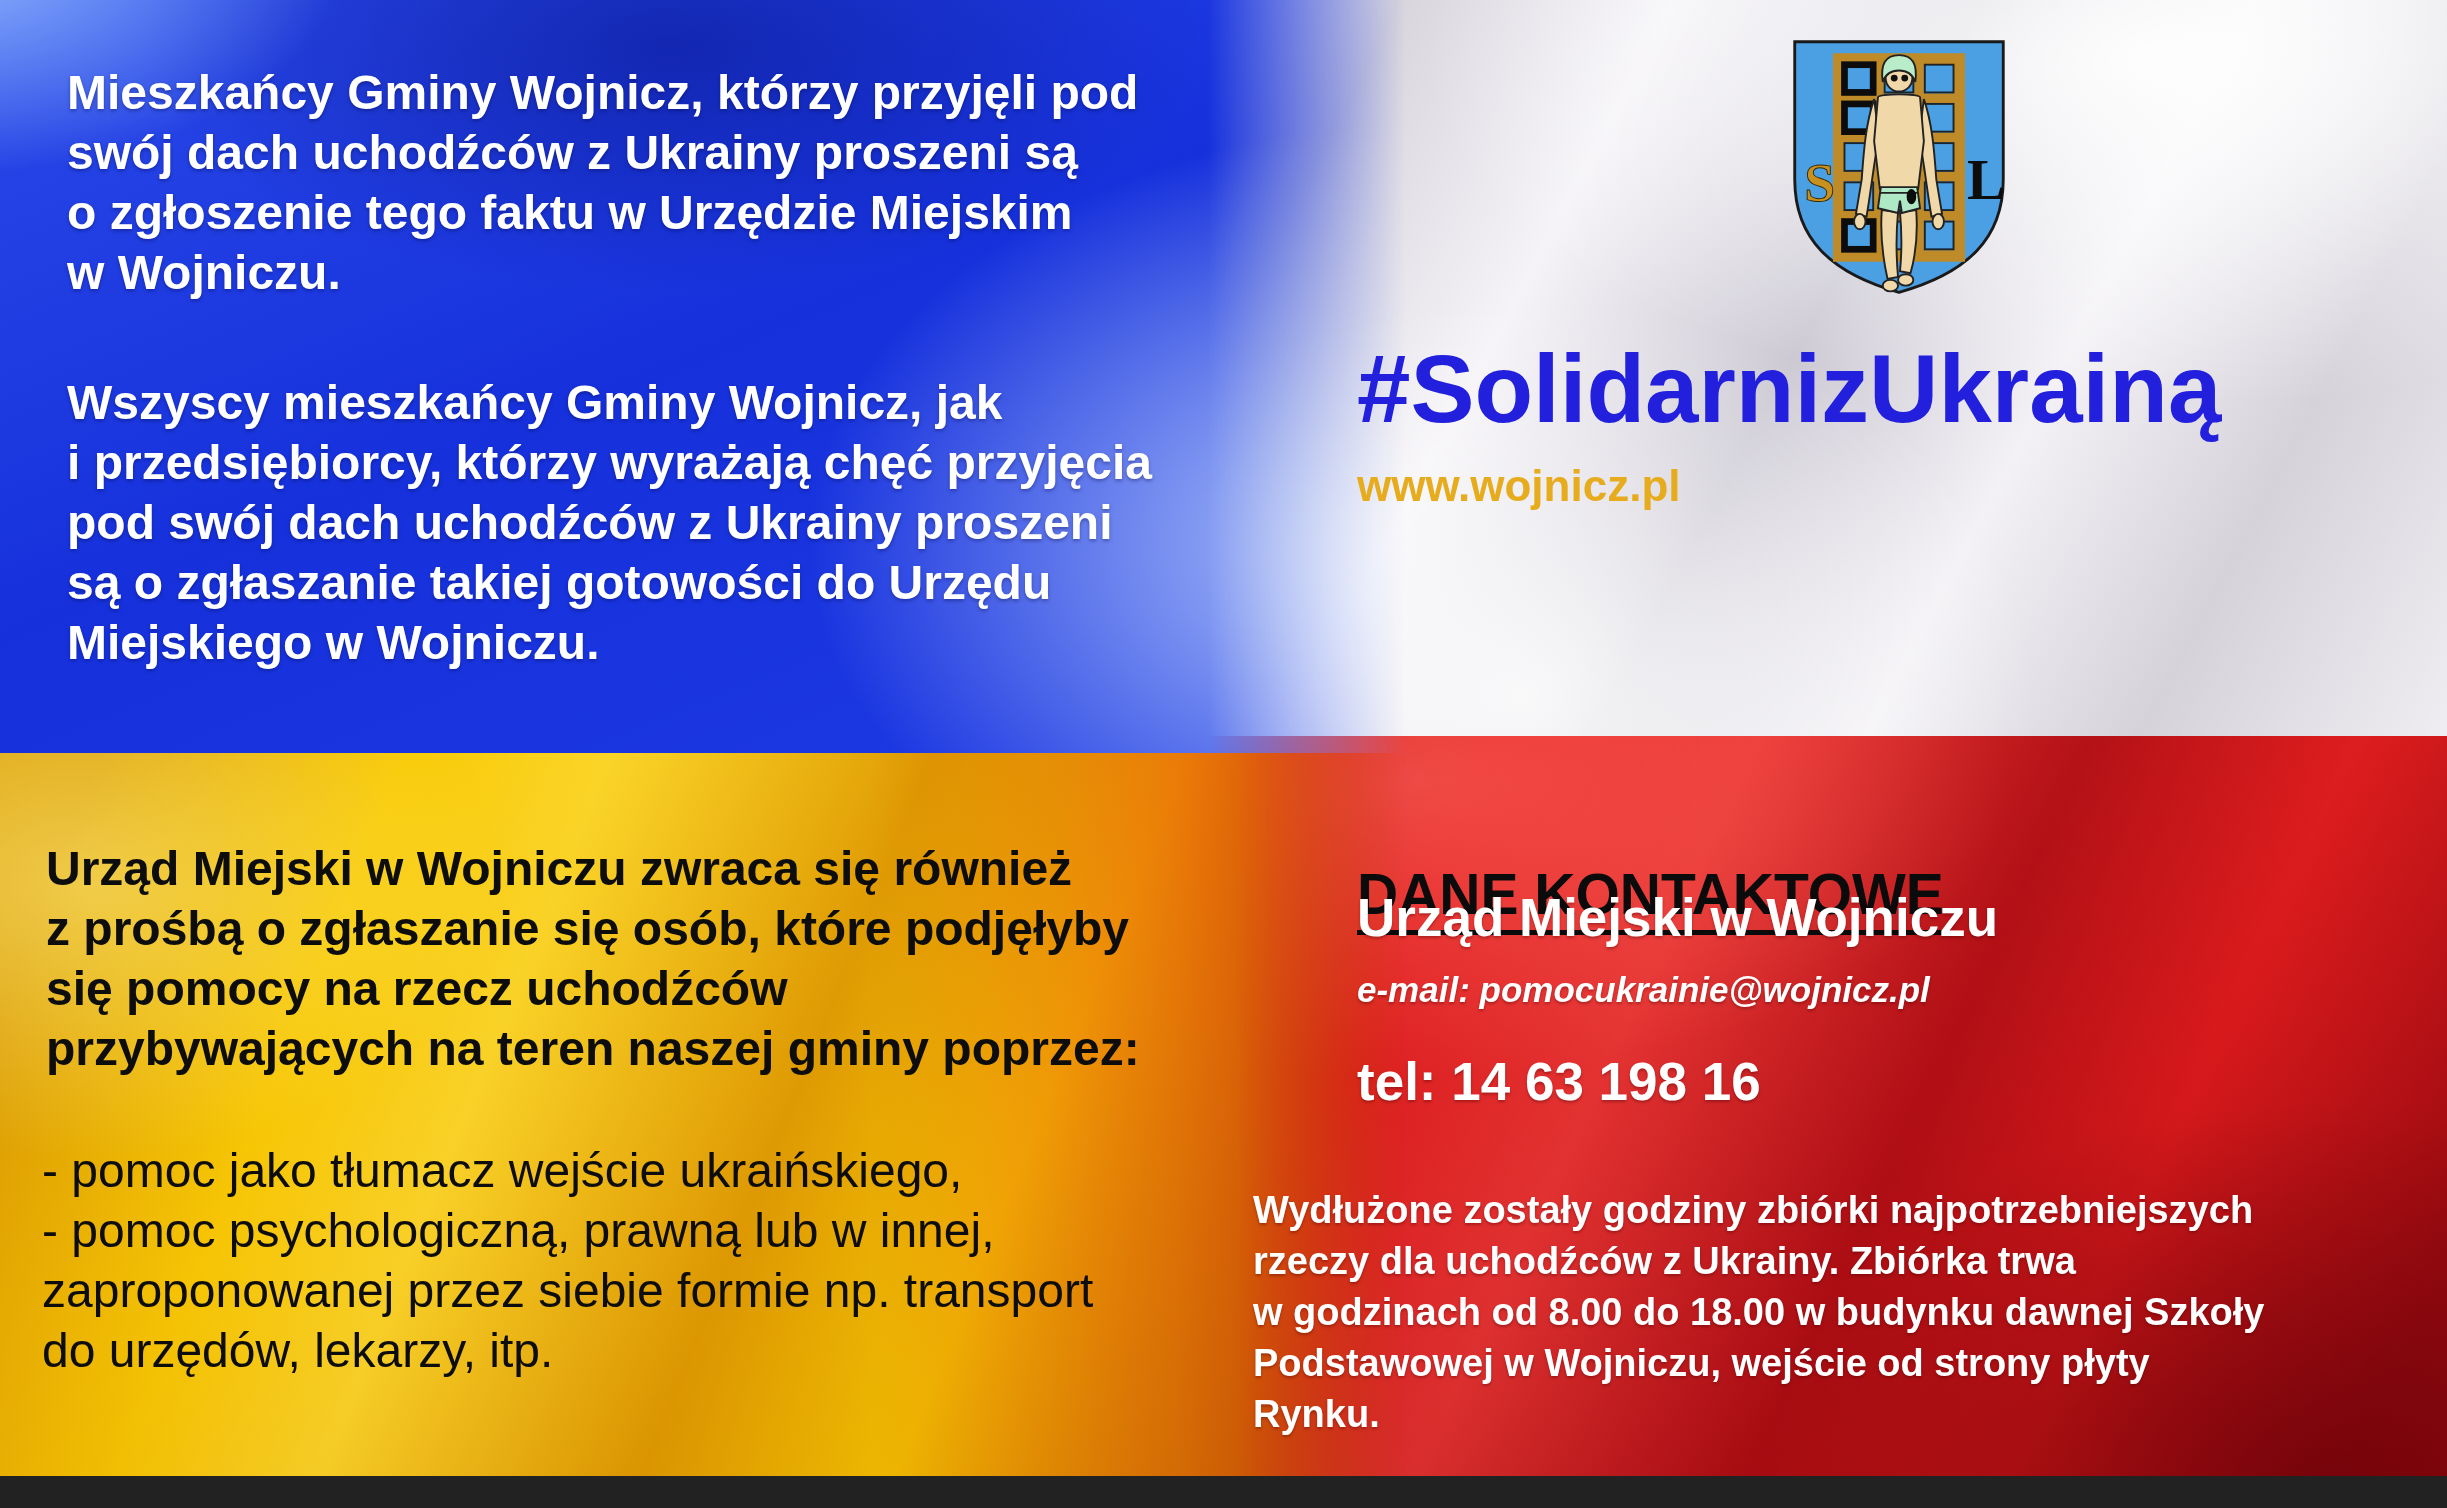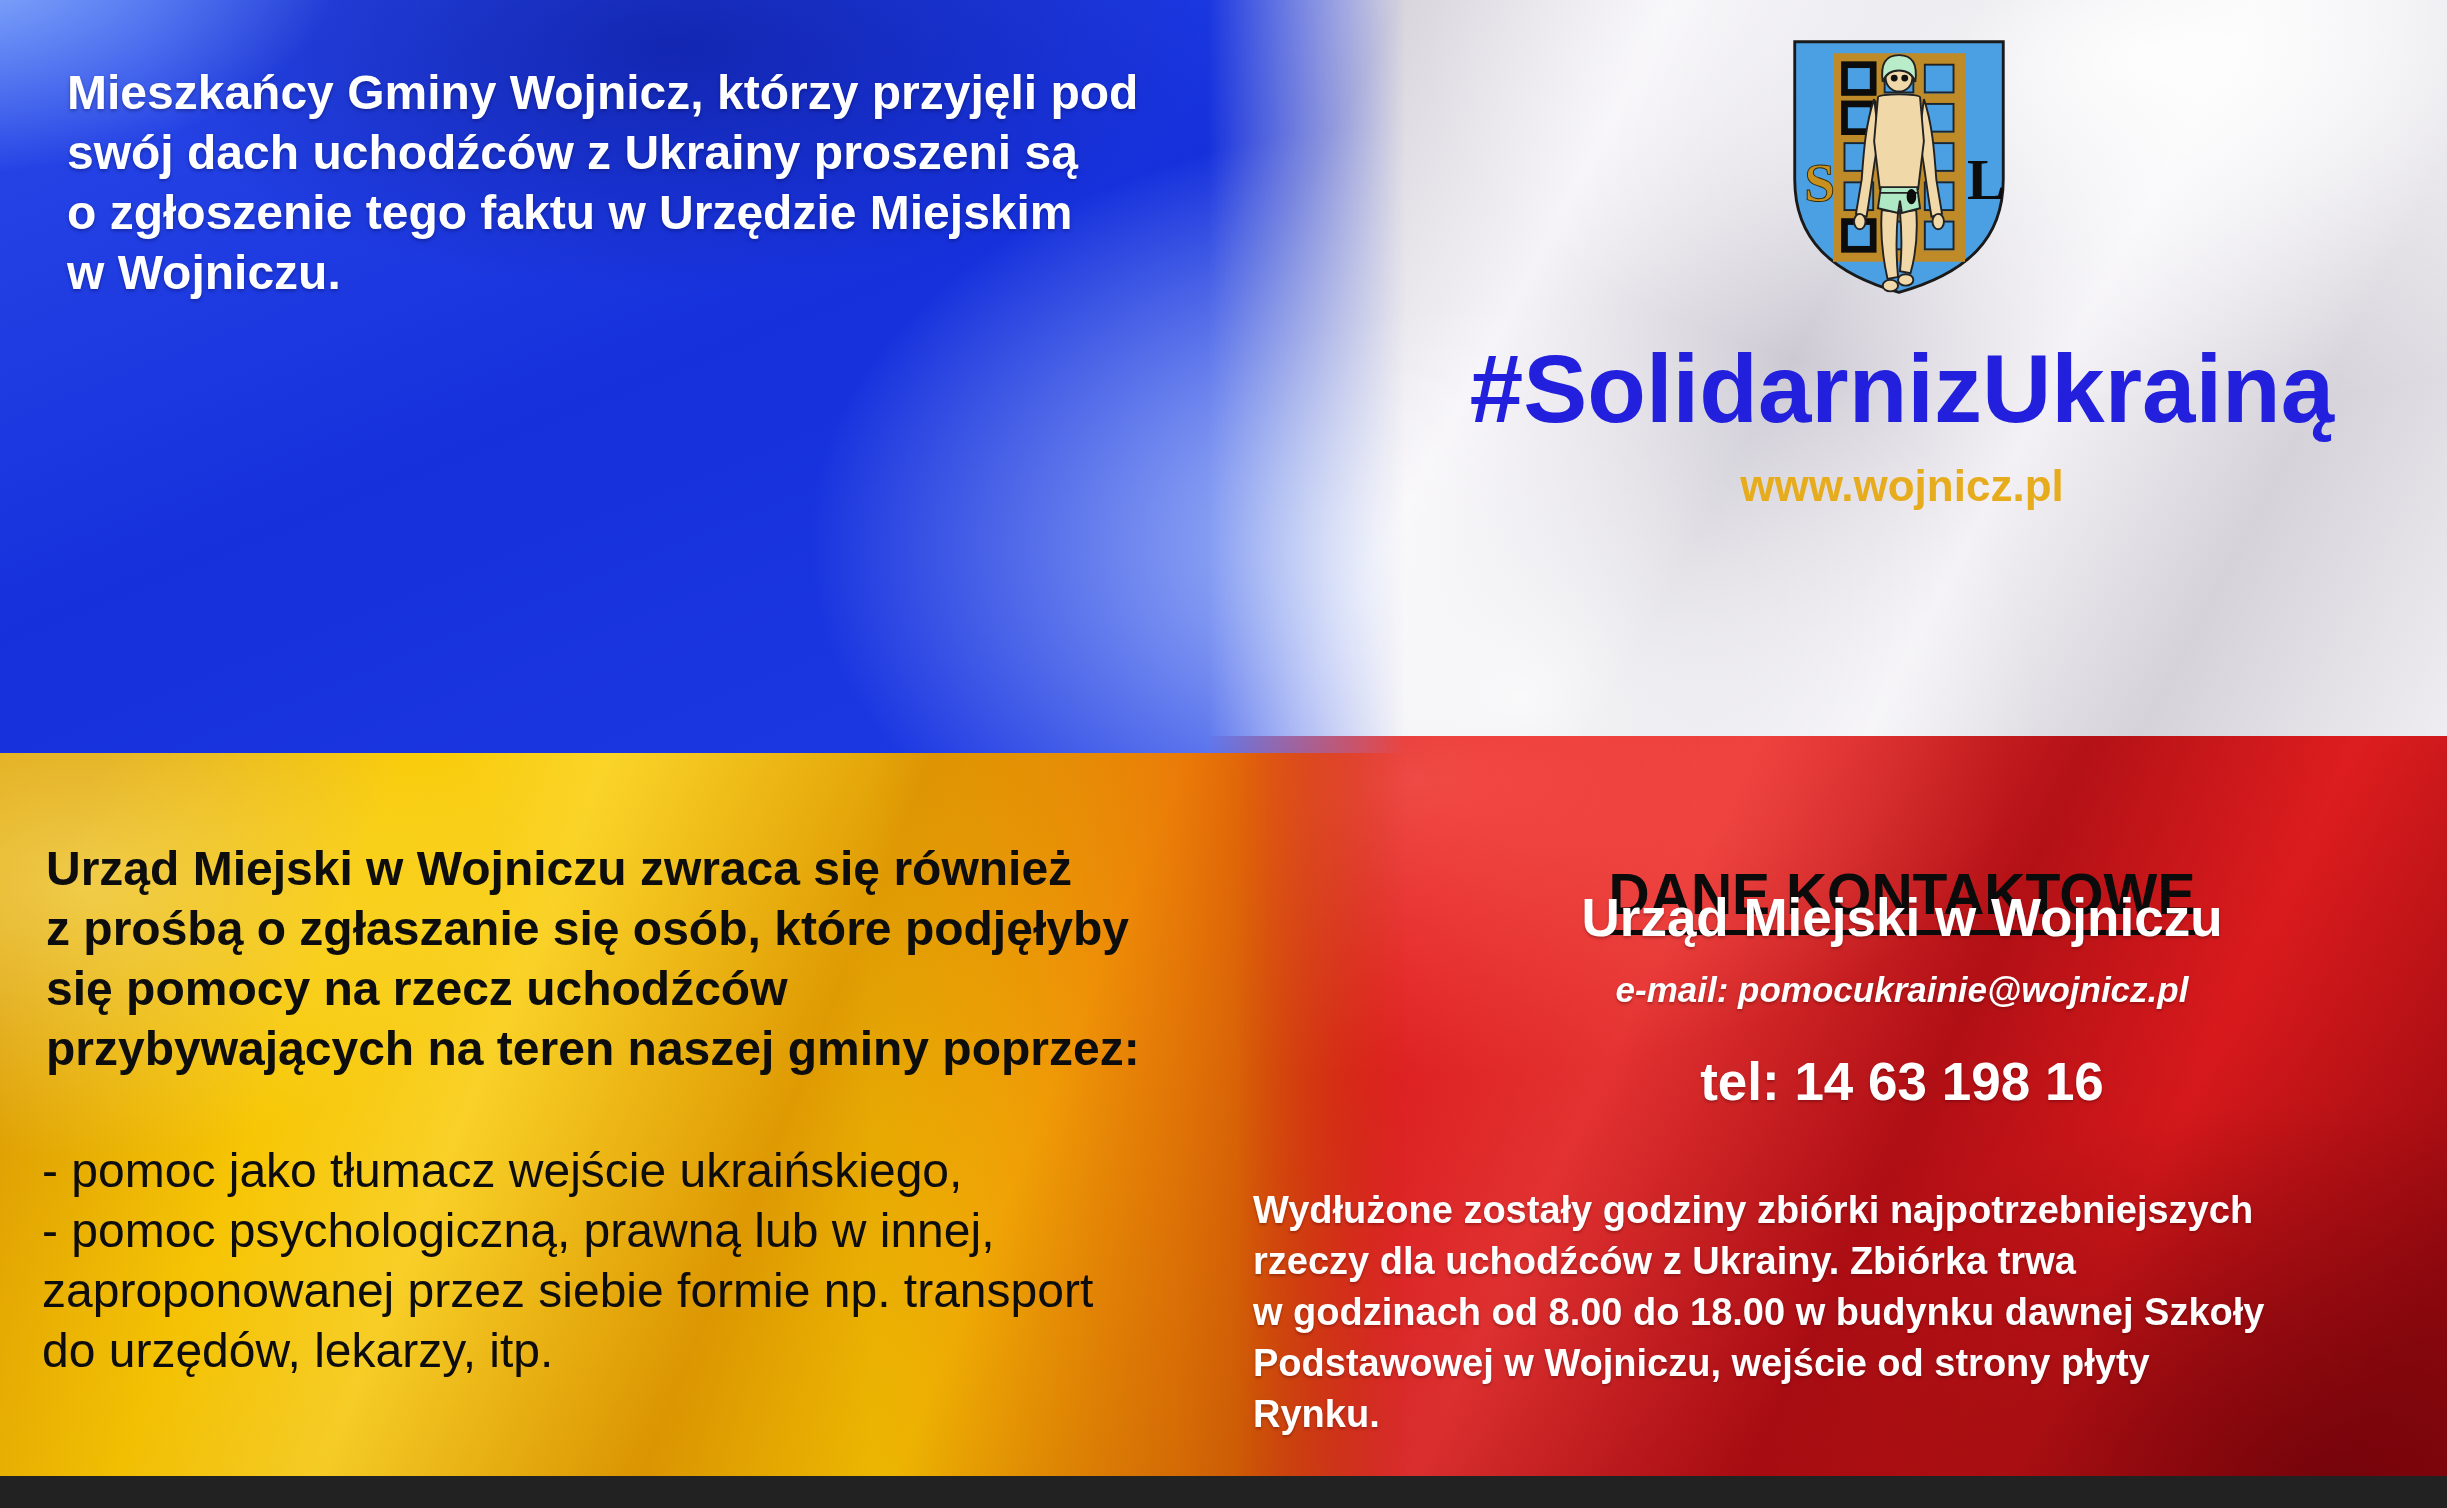--- a/index.html
+++ b/index.html
@@ -67,21 +67,21 @@
   #para2{top:373px;}
   .yellow-para{
     left:46px;width:1271px;
     font-size:48px;line-height:60px;
     color:var(--text_black,#0d0d0d);
   }
   #para3{top:839px;font-weight:bold;}
   #helpList{top:1141px;left:42px;font-weight:normal;}
   .right-col{
     position:absolute;left:1357px;width:1090px;
-    text-align:center;
+    text-align:left;
   }
   #hashtag{
     top:336px;
     font-weight:bold;font-size:96px;line-height:105px;
     color:var(--hashtag_blue,#2220dd);
     white-space:nowrap;
   }
   #website{
     top:461px;
     font-weight:bold;font-size:44px;
@@ -117,20 +117,25 @@
 
   <div class="quad pl-top"></div>
   <div class="quad pl-bottom"></div>
   <div class="quad ua-top"></div>
   <div class="quad ua-bottom"></div>
 
   <div id="para1" class="txt blue-para">Mieszkańcy Gminy Wojnicz, którzy przyjęli pod
 swój dach uchodźców z Ukrainy proszeni są
 o zgłoszenie tego faktu w Urzędzie Miejskim
 w Wojniczu.</div>
+  <div id="para2" class="txt blue-para">Wszyscy mieszkańcy Gminy Wojnicz, jak
+i przedsiębiorcy, którzy wyrażają chęć przyjęcia
+pod swój dach uchodźców z Ukrainy proszeni
+są o zgłaszanie takiej gotowości do Urzędu
+Miejskiego w Wojniczu.</div>
   <div id="para3" class="txt yellow-para">Urząd Miejski w Wojniczu zwraca się również
 z prośbą o zgłaszanie się osób, które podjęłyby
 się pomocy na rzecz uchodźców
 przybywających na teren naszej gminy poprzez:</div>
   <div id="helpList" class="txt yellow-para">- pomoc jako tłumacz wejście ukraińskiego,
 - pomoc psychologiczną, prawną lub w innej,
 zaproponowanej przez siebie formie np. transport
 do urzędów, lekarzy, itp.</div>
 
   <svg id="crest" viewBox="0 0 230 276">

